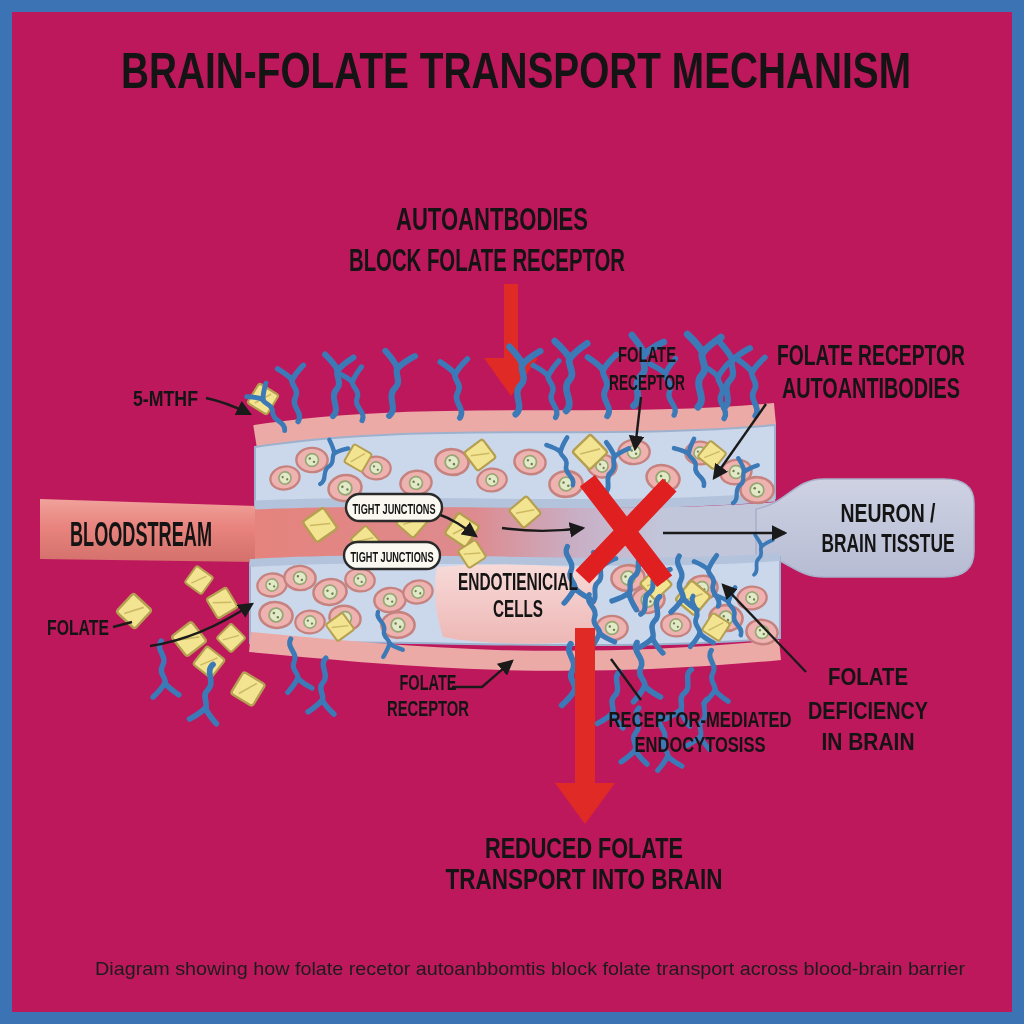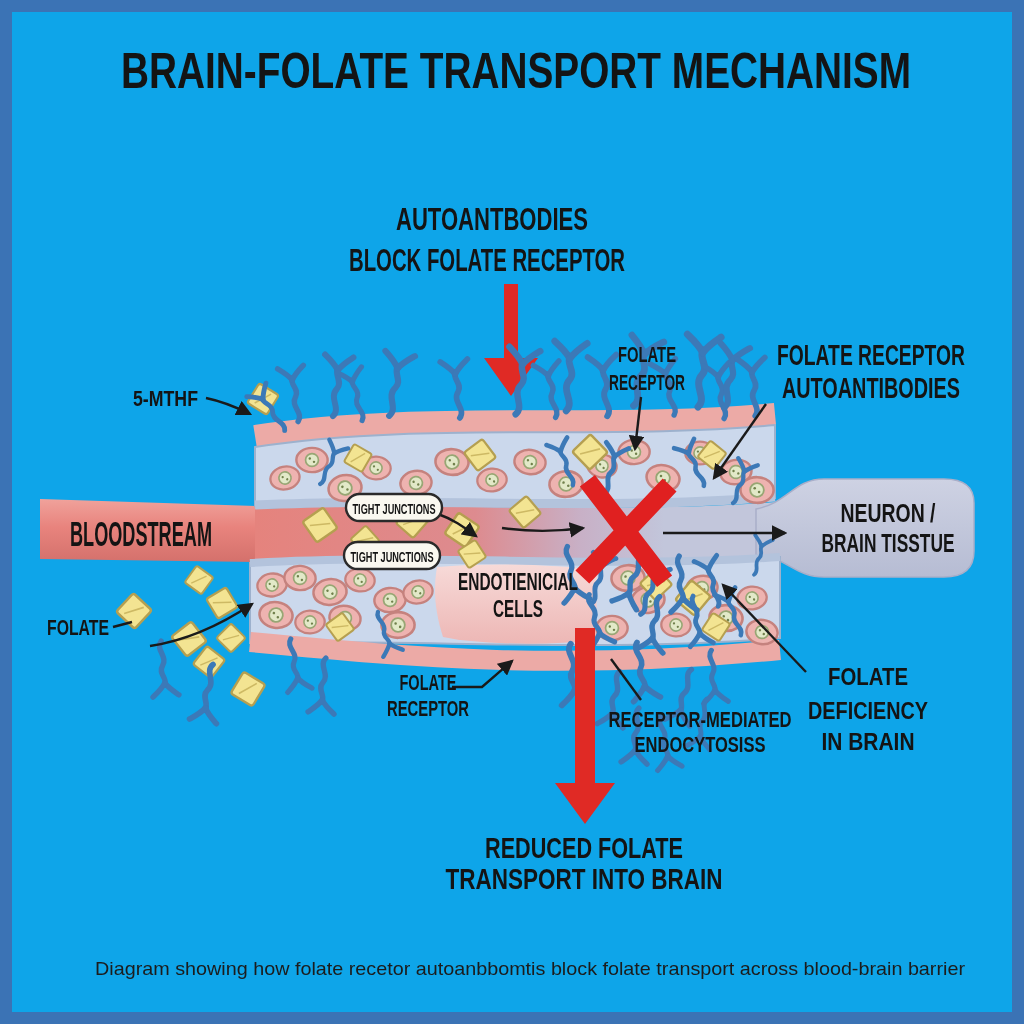--- a/index.html
+++ b/index.html
@@ -1,16 +1,16 @@
 <!DOCTYPE html>
 <html><head>
 <meta charset="utf-8">
 <style>
   html,body{margin:0;padding:0;background:#e8e8e8;}
-  .frame{width:1024px;height:1024px;position:relative;background:#0ea5e9;overflow:hidden;}
+  .frame{width:1024px;height:1024px;position:relative;background:#be185d;overflow:hidden;}
   svg{display:block;}
   text{font-family:"Liberation Sans","DejaVu Sans",sans-serif;fill:#141414;}
   .ttl{font-weight:bold;}
   .lbl{font-weight:bold;}
   .cap{font-weight:normal;fill:#1c1c1c;}
 </style>
 </head>
 <body>
 
 <div class="frame">

